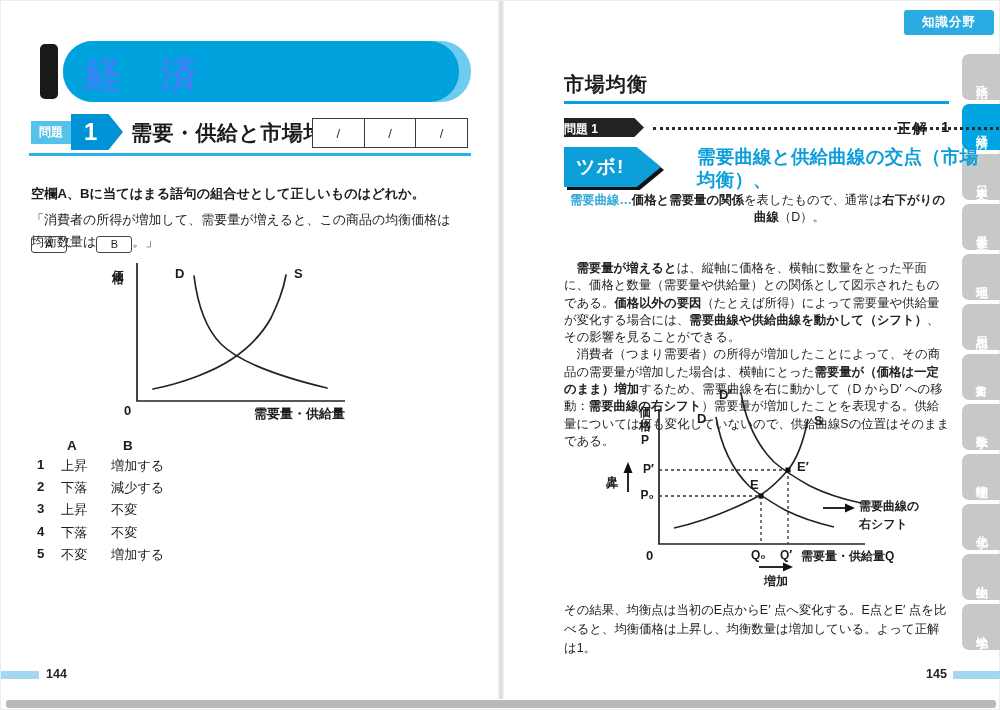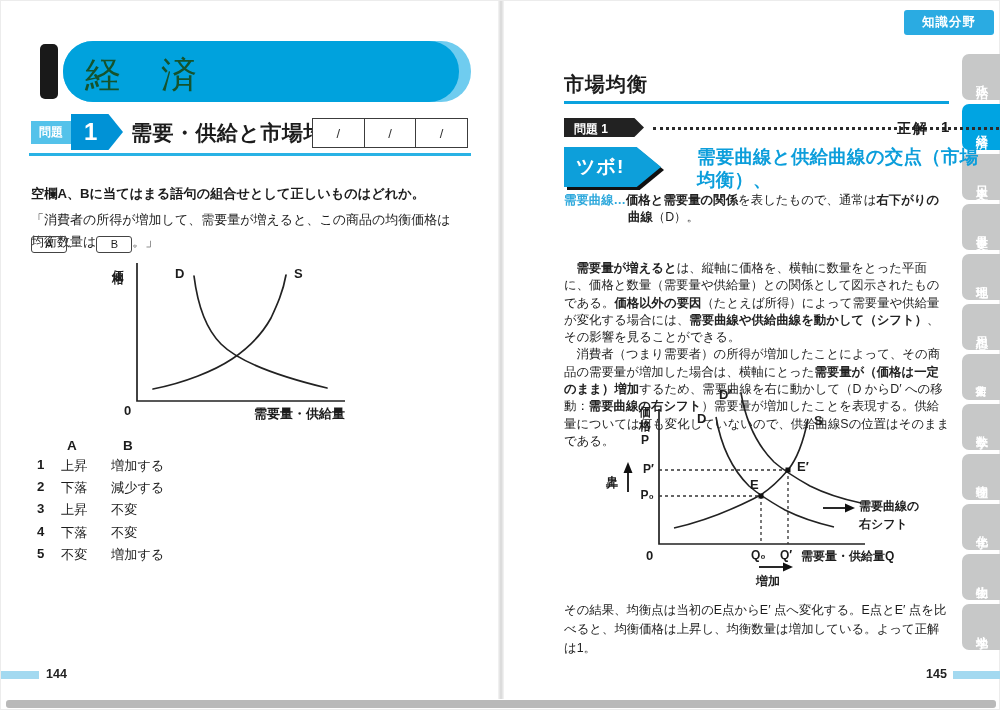--- a/index.html
+++ b/index.html
@@ -19,21 +19,21 @@
   .book-bottom { position:absolute; left:5px; top:699px; width:990px; height:8px;
     background:#b9b9b9; border-radius:3px; }
 
   .page { position:absolute; top:0; width:500px; height:710px; }
   .page-left { left:0; } .page-right { left:500px; }
 
   
   .chapter-bar { left:39px; top:43px; width:18px; height:55px; background:#191919; border-radius:5px; }
   .chapter-pill-back { left:62px; top:40px; width:408px; height:61px; background:#6fccef; border-radius:30px; }
   .chapter-pill { left:62px; top:40px; width:396px; height:61px; background:#00a2dd; border-radius:30px; }
-  .chapter-title { left:84px; top:50px; font-size:36px; font-weight:normal; color:#14532d; letter-spacing:2px; }
+  .chapter-title { left:84px; top:50px; font-size:36px; font-weight:bold; color:#3b82f6; letter-spacing:2px; }
 
   .prob-chip { left:30px; top:120px; width:40px; height:23px; background:#54c2ea; color:#fff;
     font-size:12px; font-weight:bold; text-align:center; line-height:23px; }
   .prob-num { left:70px; top:113px; width:52px; height:36px; background:#0092d6;
     clip-path:polygon(0 0,72% 0,100% 50%,72% 100%,0 100%); color:#fff; font-size:24px;
     font-weight:bold; text-align:left; padding-left:13px; line-height:35px; }
   .prob-title { left:130px; top:118px; font-size:21px; font-weight:bold; letter-spacing:0.5px; }
   .date-boxes { left:311px; top:117px; width:156px; height:30px; display:flex;
     border:1.6px solid #3c3c3c; background:#fff; }
   .date-cell { flex:1; border-right:1.6px solid #3c3c3c; font-size:13px; color:#333;
@@ -68,36 +68,36 @@
   .side-tab { left:461px; width:39px; height:46px; border-radius:7px 0 0 7px; background:#c7c8c8;
     color:#fff; font-weight:bold; font-size:12px; display:flex; align-items:center; justify-content:center; }
   .side-tab .vert { letter-spacing:1px; }
   .side-tab.active { background:#00a4e2; }
 
   .anshead { left:63px; top:70px; font-size:20px; font-weight:bold; letter-spacing:1px; }
   .anshead-rule { left:63px; top:100px; width:385px; height:3px; background:#0aa2de; }
 
   .ans-chip { left:63px; top:117px; width:80px; height:19px; background:#222;
     clip-path:polygon(0 0,88% 0,100% 50%,88% 100%,0 100%); color:#fff; font-size:12px;
-    font-weight:bold; line-height:23px; padding-left:10px; }
+    font-weight:bold; line-height:23px; }
   .leader { left:152px; top:126px; width:730px; }
   .leader-line { width:575px; border-top:3px dotted #2b2b2b; }
   .seikai { left:396px; top:119px; font-size:14px; font-weight:bold; letter-spacing:2px; }
   .seikai-val { left:440px; top:117px; font-size:15px; font-weight:bold; }
 
   .tsubo-shadow { left:66px; top:149px; width:97px; height:40px; background:#111;
     clip-path:polygon(0 0,75% 0,100% 50%,75% 100%,0 100%); }
   .tsubo { left:63px; top:146px; width:97px; height:40px; background:#0d9fda;
     clip-path:polygon(0 0,75% 0,100% 50%,75% 100%,0 100%); color:#fff; font-size:19px;
     font-weight:bold; line-height:40px; padding-left:12px; letter-spacing:1px; }
   .tsubo-title { left:170px; top:144px; width:290px; font-size:18.5px; font-weight:bold;
     color:#0c9edb; line-height:23px; letter-spacing:0.2px;margin-left:26px; }
 
   .body-col { left:63px; width:387px; font-size:12.4px; line-height:17.3px; color:#222; }
-  .def-line { padding-left:64px; text-indent:-64px; }
+  .def-line { padding-left:64px; text-indent:-64px;text-align:center; }
 
   .concl { left:63px; top:600px; width:387px; font-size:12.4px; line-height:19px; }
 </style>
 </head>
 <body>
 
 <div class="book">
 
   <div class="page page-left">
 
@@ -272,21 +272,21 @@
       <div class="glabel" style="left:213px;top:22px">S</div>
       <div class="glabel" style="left:149px;top:86px">E</div>
       <div class="glabel" style="left:196px;top:68px">E′</div>
       <div class="glabel glabel-sm" style="left:33px;top:71px;width:20px;text-align:right">P′</div>
       <div class="glabel glabel-sm" style="left:33px;top:97px;width:20px;text-align:right">P₀</div>
       <div class="glabel glabel-sm vert" style="left:2px;top:74px">上昇</div>
       <div class="glabel" style="left:45px;top:157px">0</div>
       <div class="glabel glabel-sm" style="left:150px;top:157px">Q₀</div>
       <div class="glabel glabel-sm" style="left:179px;top:157px">Q′</div>
       <div class="glabel glabel-sm" style="left:200px;top:157px">需要量・供給量Q</div>
-      <div class="glabel glabel-sm" style="left:155px;top:182px;width:40px;">増加</div>
+      <div class="glabel glabel-sm" style="left:155px;top:182px;width:40px;text-align:center">増加</div>
       <div class="glabel glabel-sm" style="left:258px;top:107px">需要曲線の</div>
       <div class="glabel glabel-sm" style="left:258px;top:125px">右シフト</div>
     </div>
 
     <div class="abs concl">その結果、均衡点は当初のE点からE′ 点へ変化する。E点とE′ 点を比べると、均衡価格は上昇し、均衡数量は増加している。よって正解は1。</div>
 
     <div class="abs page-bar" style="left:452px;width:48px"></div>
     <div class="abs page-num" style="left:425px;top:666px">145</div>
   </div>
 

